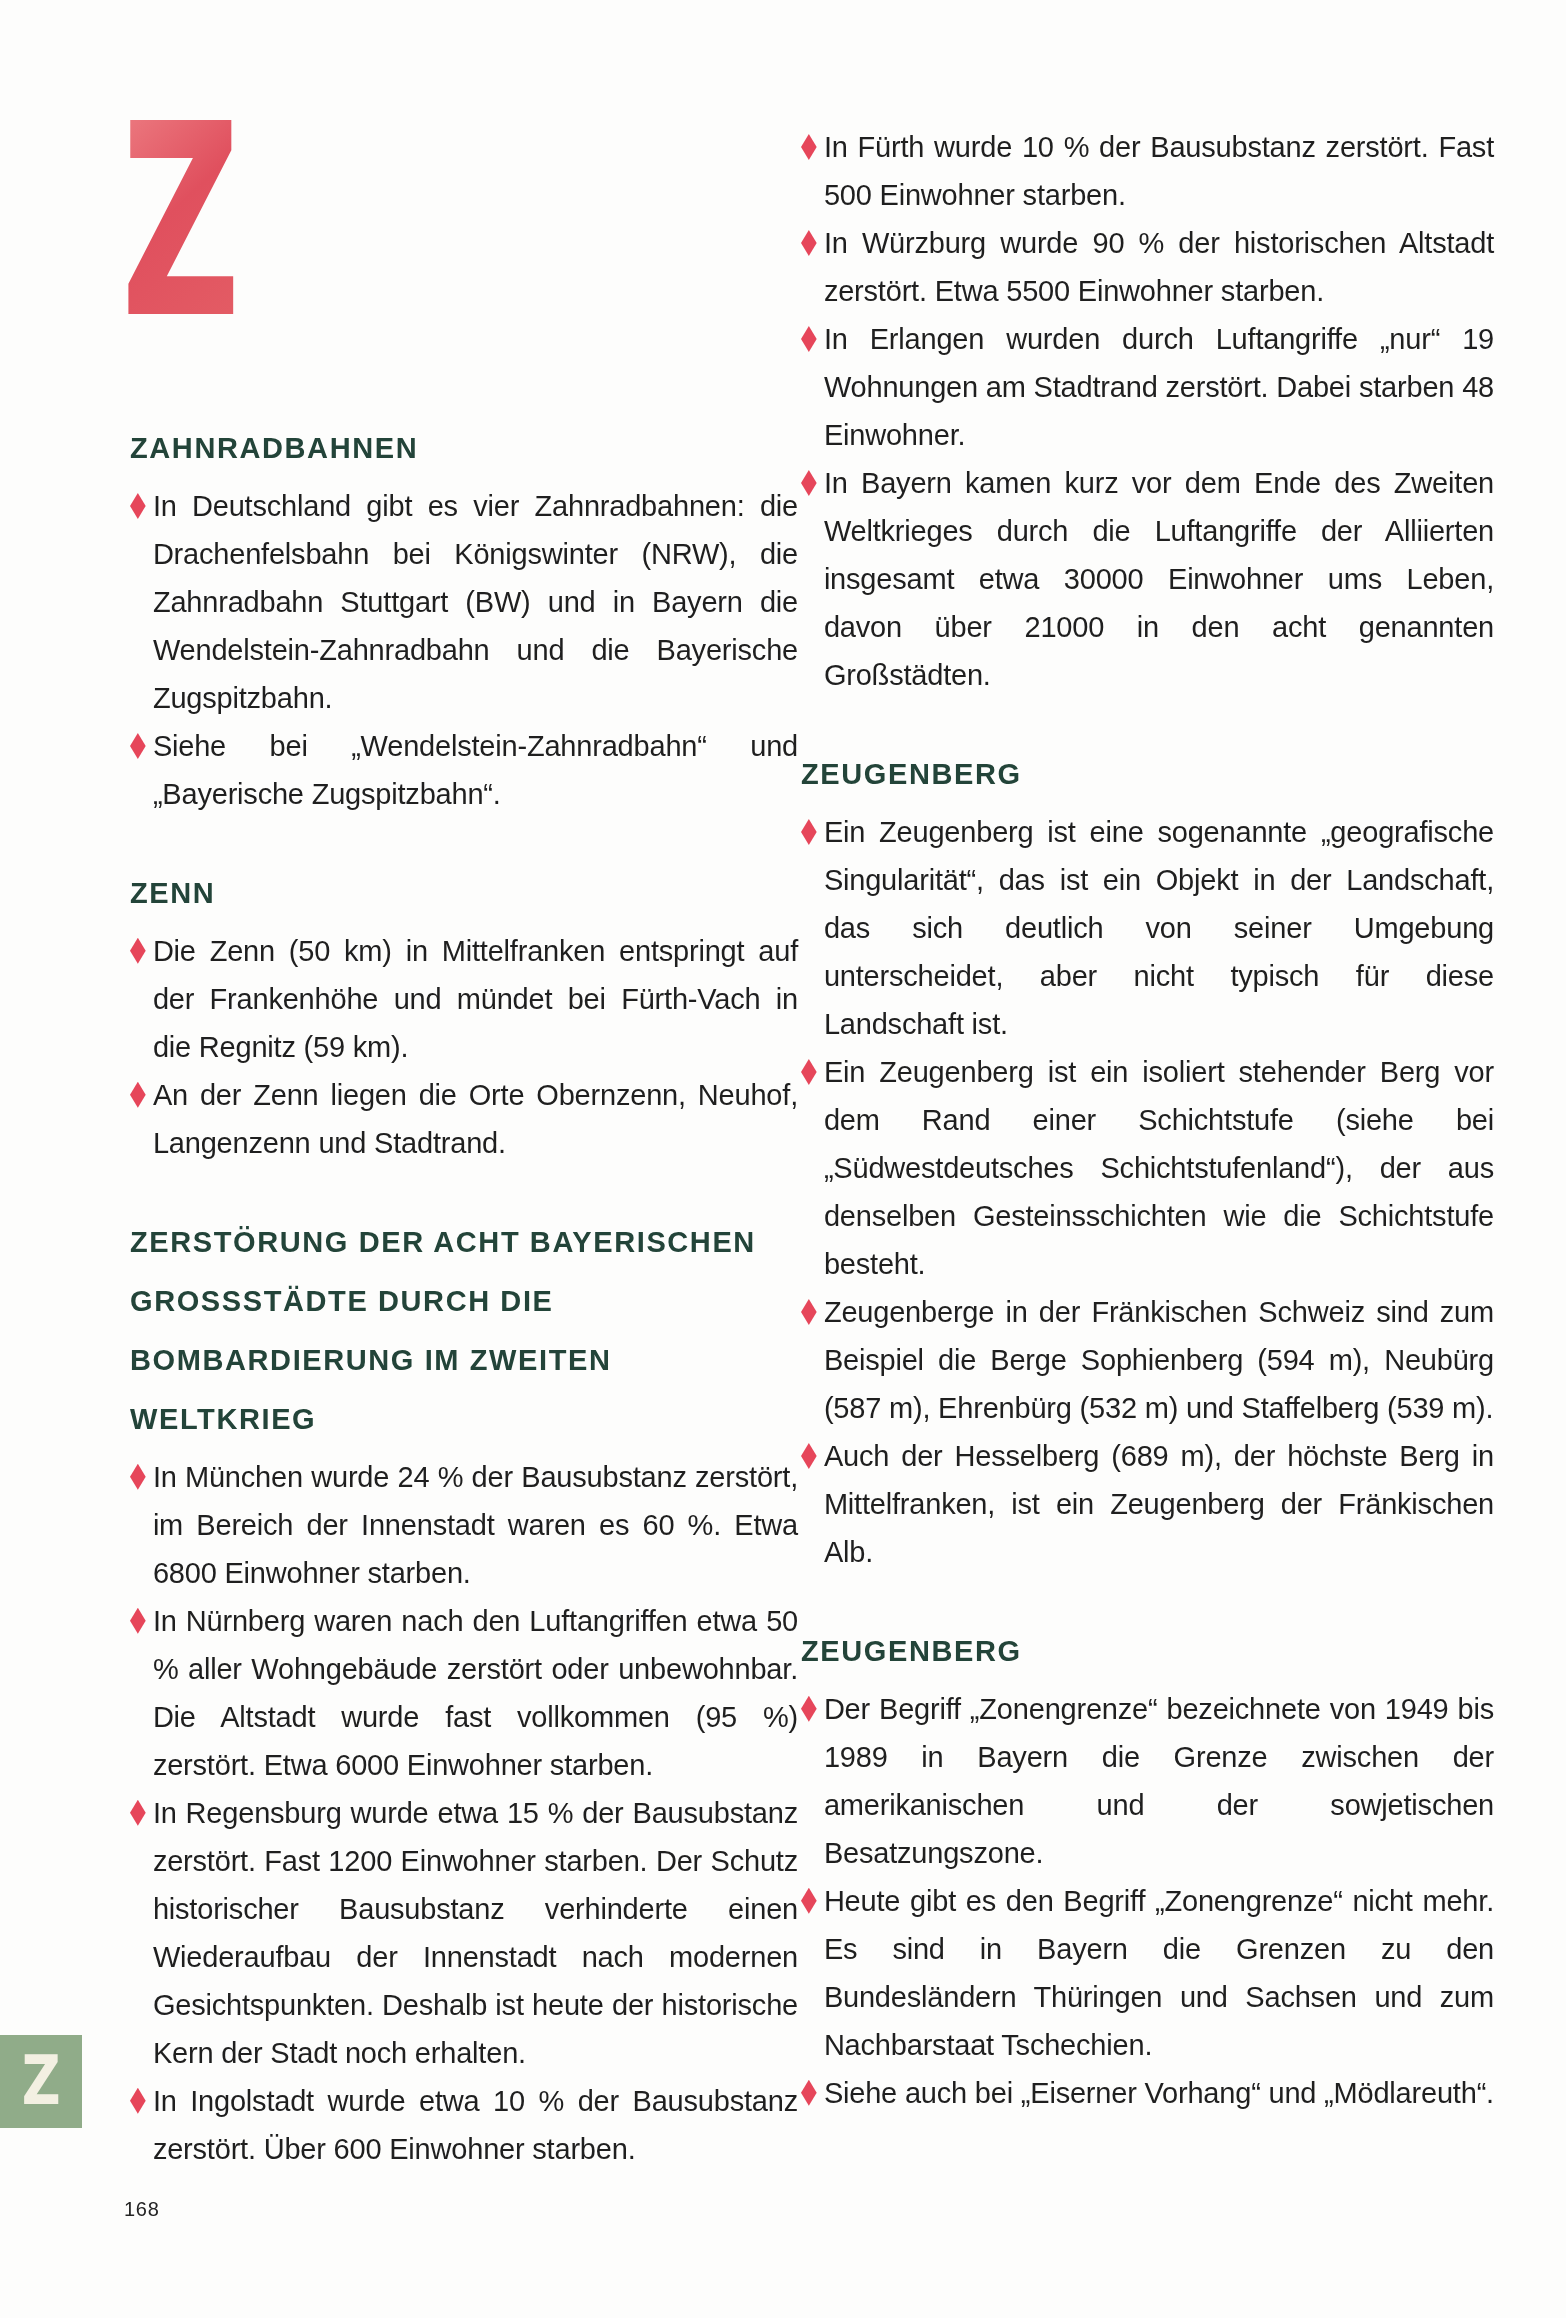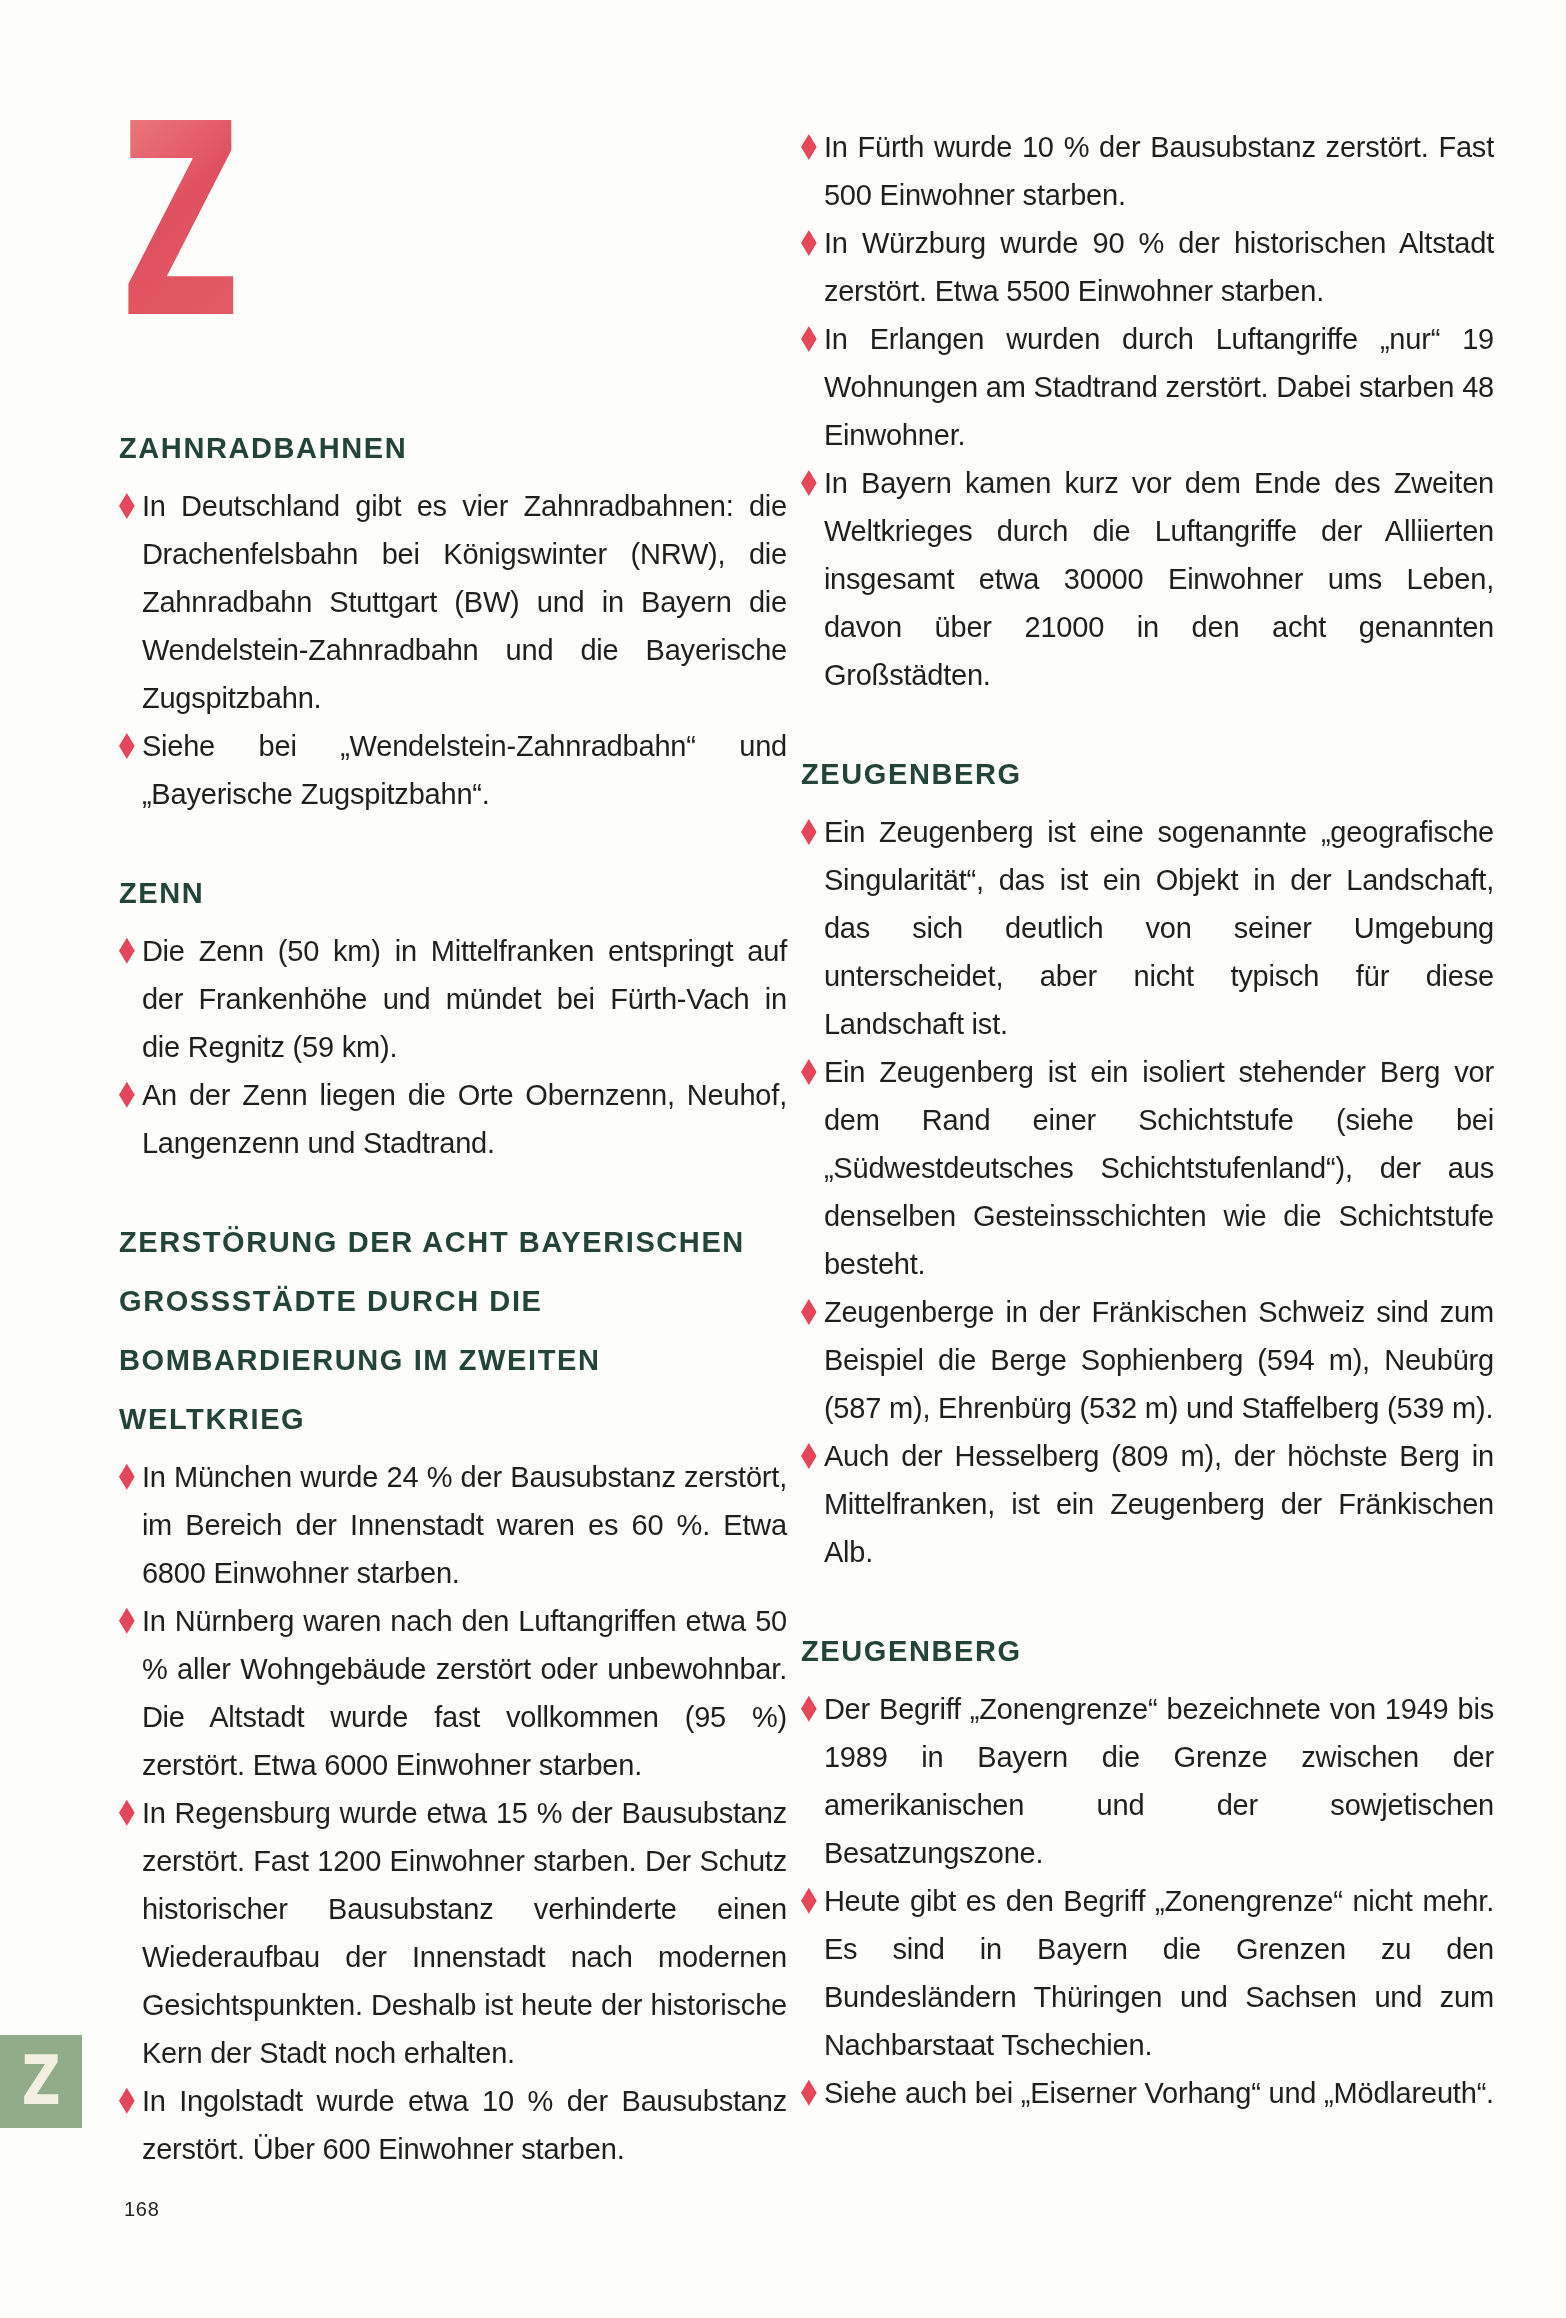--- a/index.html
+++ b/index.html
@@ -31,21 +31,21 @@
       background-clip: text;
       color: transparent;
     }
   }
   .col {
     position: absolute;
     font-size: 29px;
     line-height: 48px;
     letter-spacing: -0.2px;
   }
-  .col-left  { left: 119px;  top: 419px; width: 668px; }
+  .col-left  { left: 130px;  top: 419px; width: 668px; }
   .col-right { left: 801px; top: 123px; width: 693px; }
   .section + .section { margin-top: 46px; }
   .section-heading {
     margin: 0 0 3.9px 0;
     font-size: 29px;
     font-weight: 700;
     letter-spacing: 1.6px;
     line-height: 59px;
     color: var(--heading, #234439);
   }
@@ -177,21 +177,21 @@
       <div class="item">
         <span class="bullet-icon"></span>
         <span class="item-text">Ein Zeugenberg ist ein isoliert stehender Berg vor dem Rand einer Schichtstufe (siehe bei „Südwestdeutsches Schichtstufenland“), der aus denselben Gesteinsschichten wie die Schichtstufe besteht.</span>
       </div>
       <div class="item">
         <span class="bullet-icon"></span>
         <span class="item-text">Zeugenberge in der Fränkischen Schweiz sind zum Beispiel die Berge Sophienberg (594 m), Neubürg (587 m), Ehrenbürg (532 m) und Staffelberg (539 m).</span>
       </div>
       <div class="item">
         <span class="bullet-icon"></span>
-        <span class="item-text">Auch der Hesselberg (809 m), der höchste Berg in Mittelfranken, ist ein Zeugenberg der Fränkischen Alb.</span>
+        <span class="item-text">Auch der Hesselberg (689 m), der höchste Berg in Mittelfranken, ist ein Zeugenberg der Fränkischen Alb.</span>
       </div>
     </section>
 
     <section class="section">
       <h2 class="section-heading">ZEUGENBERG</h2>
       <div class="item">
         <span class="bullet-icon"></span>
         <span class="item-text">Der Begriff „Zonengrenze“ bezeichnete von 1949 bis 1989 in Bayern die Grenze zwischen der amerikanischen und der sowjetischen Besatzungszone.</span>
       </div>
       <div class="item">

